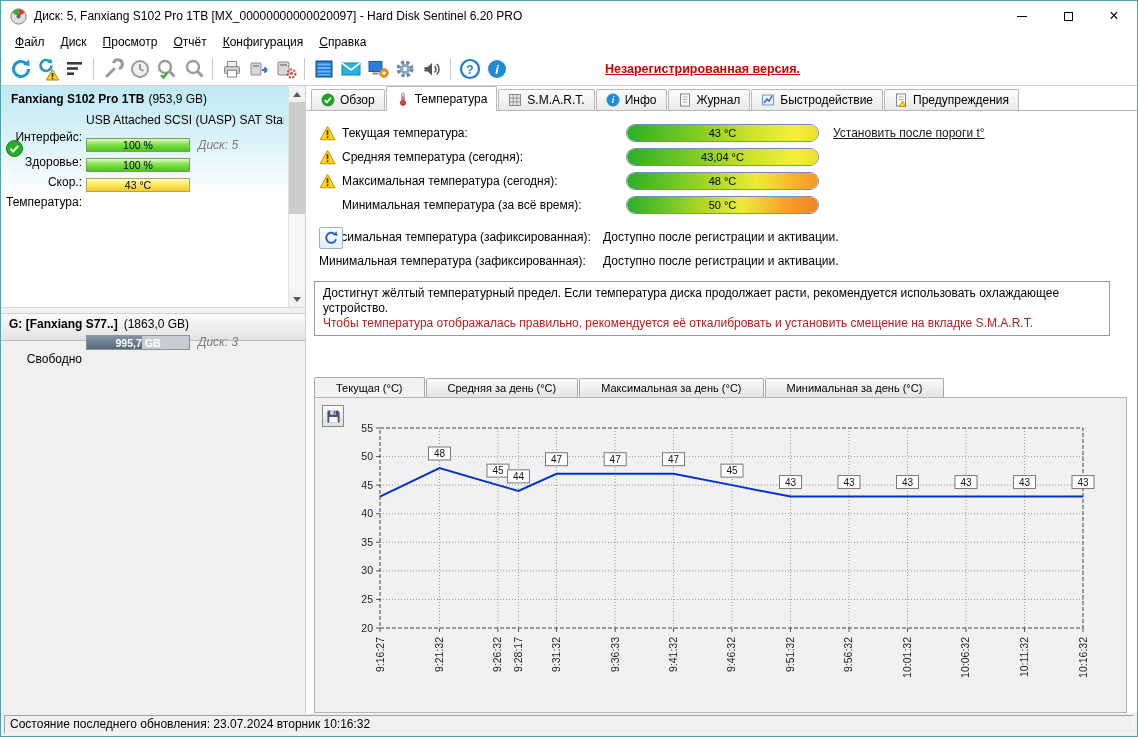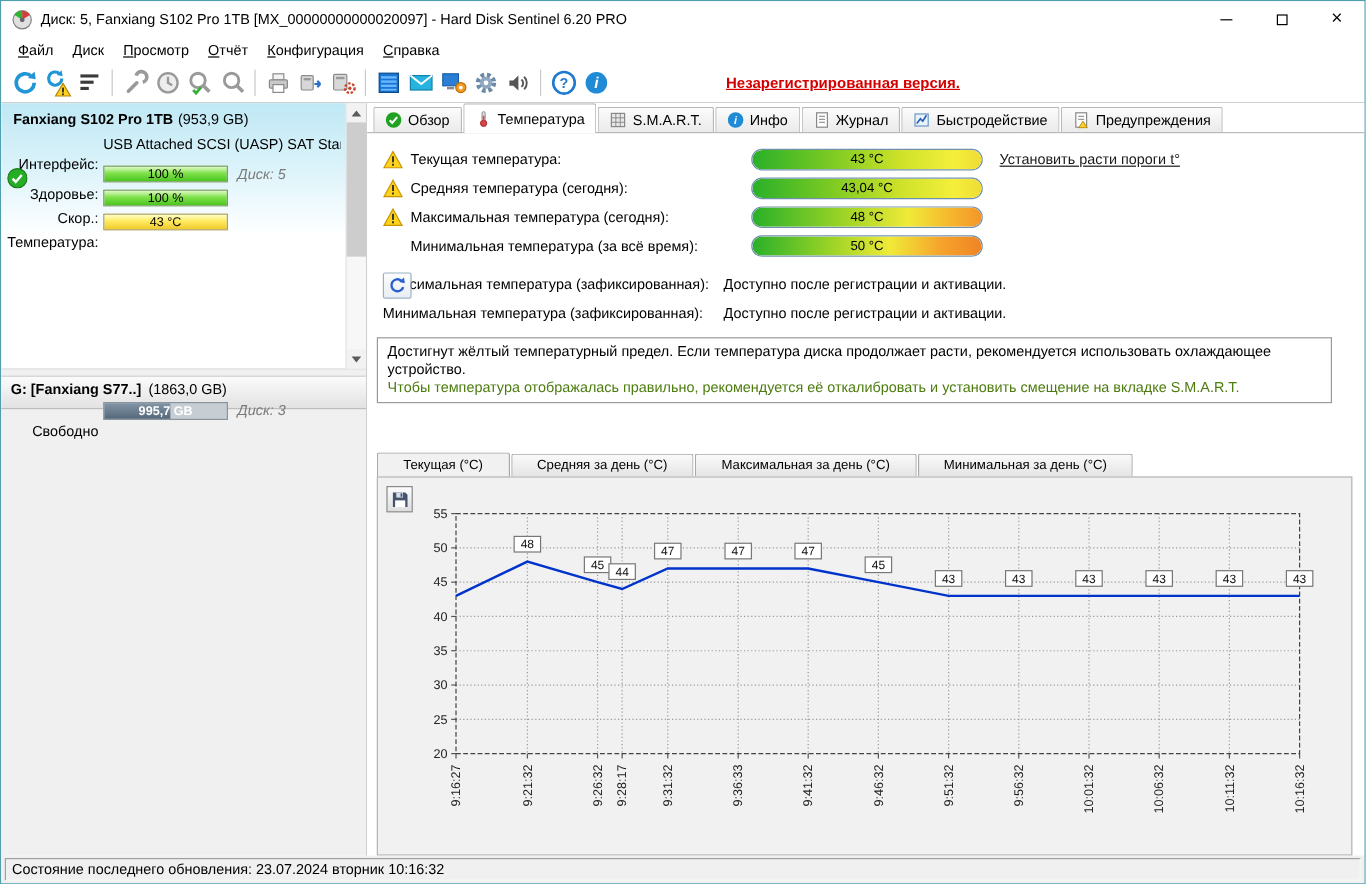--- a/index.html
+++ b/index.html
@@ -81,21 +81,21 @@
 .tbar.g48::before{background:linear-gradient(90deg,#29b029 0%,#9ed426 40%,#f0ea38 68%,#f6b32c 88%,#f2962a 100%);}
 .tbar.g50::before{background:linear-gradient(90deg,#29b029 0%,#9ed426 35%,#f0ea38 60%,#f6a42c 82%,#ef8424 100%);}
 .thresh-link{margin-left:14px;text-decoration:underline;color:#1a1a1a;white-space:nowrap;cursor:pointer;}
 
 .reg-section{position:relative;padding-left:13px;margin-top:8px;}
 .undo-btn{position:absolute;left:13px;top:2px;width:24px;height:22px;border:1px solid #9ab0c4;background:linear-gradient(#fdfdfd,#e8eef4);display:flex;align-items:center;justify-content:center;border-radius:2px;}
 .regrow{display:flex;align-items:center;height:24px;}
 .regrow .tlabel{width:284px;}
 
 .notice-box{margin:8px 27px 0 8px;border:1px solid #9a9a9a;padding:4px 8px;line-height:15px;}
-.notice-line2{color:#4d7c0f;}
+.notice-line2{color:#b91c1c;}
 
 
 .chart-tabs{display:flex;margin:40px 0 0 8px;align-items:flex-end;height:21px;}
 .ctab{padding:0 21px;border:1px solid #a8a8a8;border-bottom:none;border-radius:2px 2px 0 0;background:linear-gradient(#fafafa,#e4e4e4);margin-right:1px;font-size:11px;height:19px;line-height:18px;white-space:nowrap;}
 .ctab.active{background:#f1f1f1;height:21px;margin-bottom:-1px;line-height:20px;}
 .chart-panel{margin:0 10px 0 8px;height:316px;background:#f1f1f1;border:1px solid #b5b5b5;position:relative;}
 .save-btn{position:absolute;left:7px;top:7px;width:22px;height:22px;border:1px solid #8a8a8a;background:linear-gradient(#fcfcfc,#dedede);display:flex;align-items:center;justify-content:center;}
 #chartsvg{position:absolute;left:0;top:0;}
 #chartsvg text{font-family:"Liberation Sans",sans-serif;}
 
@@ -376,21 +376,21 @@
 
     <div class="temp-section">
       <div class="trow">
         <svg class="wicon" viewBox="0 0 17 16">
             <path d="M8.5 1.2l7.5 13.6H1z" fill="#ffd21e" stroke="#c89600"></path>
             <rect x="7.7" y="5.2" width="1.6" height="5" fill="#333"></rect>
             <rect x="7.7" y="11.4" width="1.6" height="1.7" fill="#333"></rect>
           </svg>
         <span class="tlabel">Текущая температура:</span>
         <span class="tbar g43"><span>43 °C</span></span>
-        <span class="thresh-link">Установить расти пороги t°</span>
+        <span class="thresh-link">Установить после пороги t°</span>
       </div>
       <div class="trow">
         <svg class="wicon" viewBox="0 0 17 16">
             <path d="M8.5 1.2l7.5 13.6H1z" fill="#ffd21e" stroke="#c89600"></path>
             <rect x="7.7" y="5.2" width="1.6" height="5" fill="#333"></rect>
             <rect x="7.7" y="11.4" width="1.6" height="1.7" fill="#333"></rect>
           </svg>
         <span class="tlabel">Средняя температура (сегодня):</span>
         <span class="tbar g43"><span>43,04 °C</span></span>
       </div>

